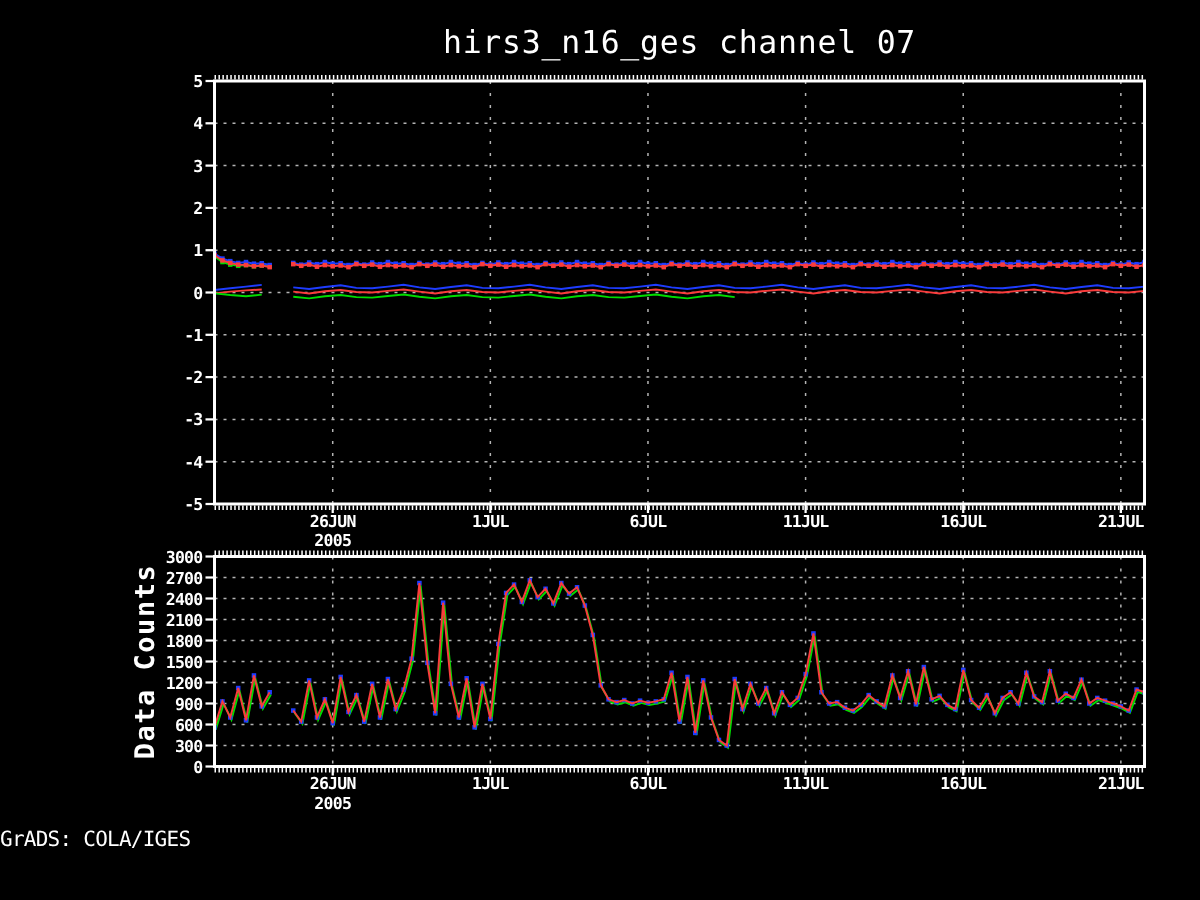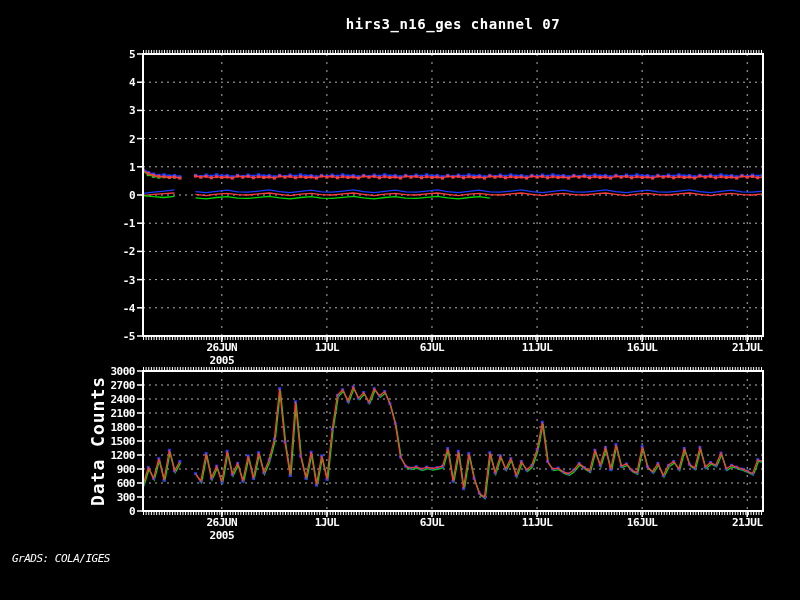--- a/index.html
+++ b/index.html
@@ -1,24 +1,24 @@
 <!DOCTYPE html>
 <html><head>
 <meta charset="utf-8">
 <style>
   html,body{margin:0;padding:0;background:#000;}
   body{position:relative;width:800px;height:600px;overflow:hidden;
        font-family:"DejaVu Sans Mono",monospace;}
   #plot{position:absolute;left:0;top:0;}
   .overlay{position:absolute;color:#fff;white-space:nowrap;}
   #title{left:143px;top:16px;width:620px;text-align:center;
-         font-size:14px;font-weight:bold;letter-spacing:0.5px;}
+         font-size:21px;font-weight:normal;letter-spacing:0.5px;}
   #ylabel2{left:97px;top:441px;transform:translate(-50%,-50%) rotate(-90deg);
            font-size:18px;font-weight:bold;letter-spacing:1px;}
-  #grads{left:12px;top:552px;font-size:11px;letter-spacing:-0.5px;font-style:italic;}
+  #grads{left:0;top:552px;font-size:14px;letter-spacing:-0.5px;}
   .tick{fill:#fff;font-family:"DejaVu Sans Mono",monospace;
         font-size:11px;font-weight:bold;letter-spacing:-0.5px;}
 </style>
 </head>
 <body>
 
 <svg id="plot" width="800" height="600" viewBox="0 0 800 600">
     <g>
       <line x1="143" x2="763" y1="82.2" y2="82.2" stroke="#b4b4b4" stroke-width="1" stroke-dasharray="2 4"></line>
       <line x1="143" x2="763" y1="110.4" y2="110.4" stroke="#b4b4b4" stroke-width="1" stroke-dasharray="2 4"></line>

